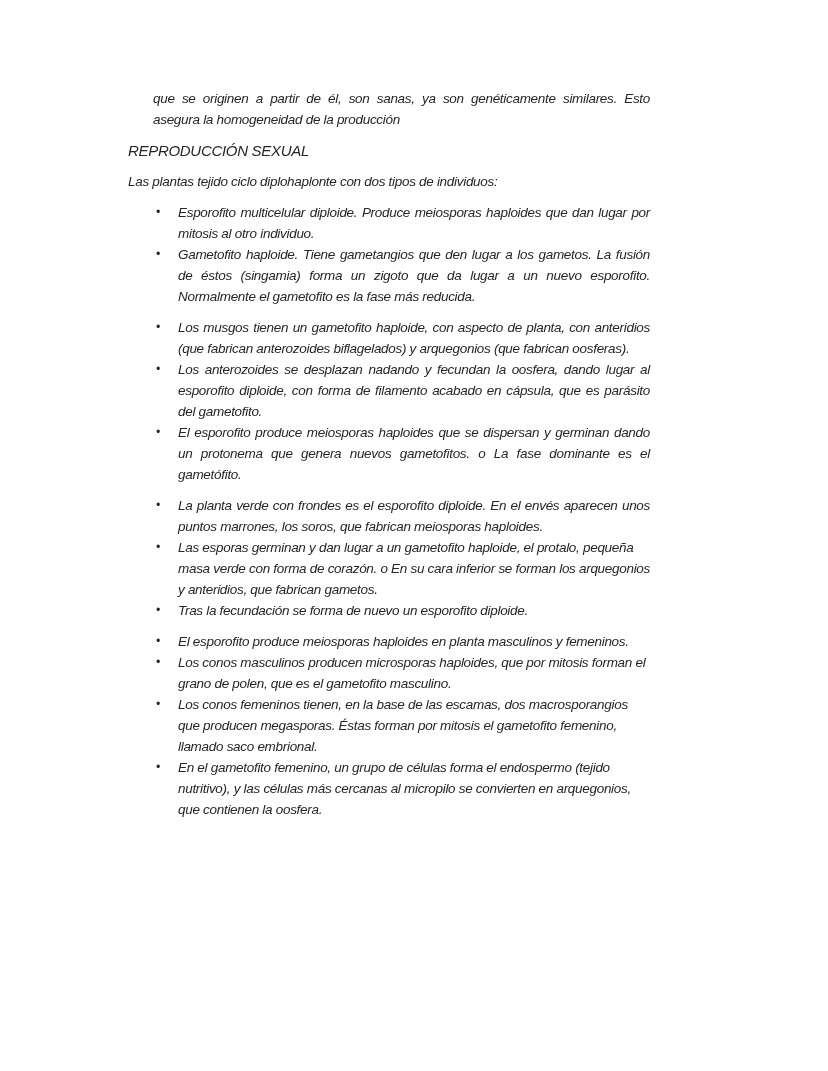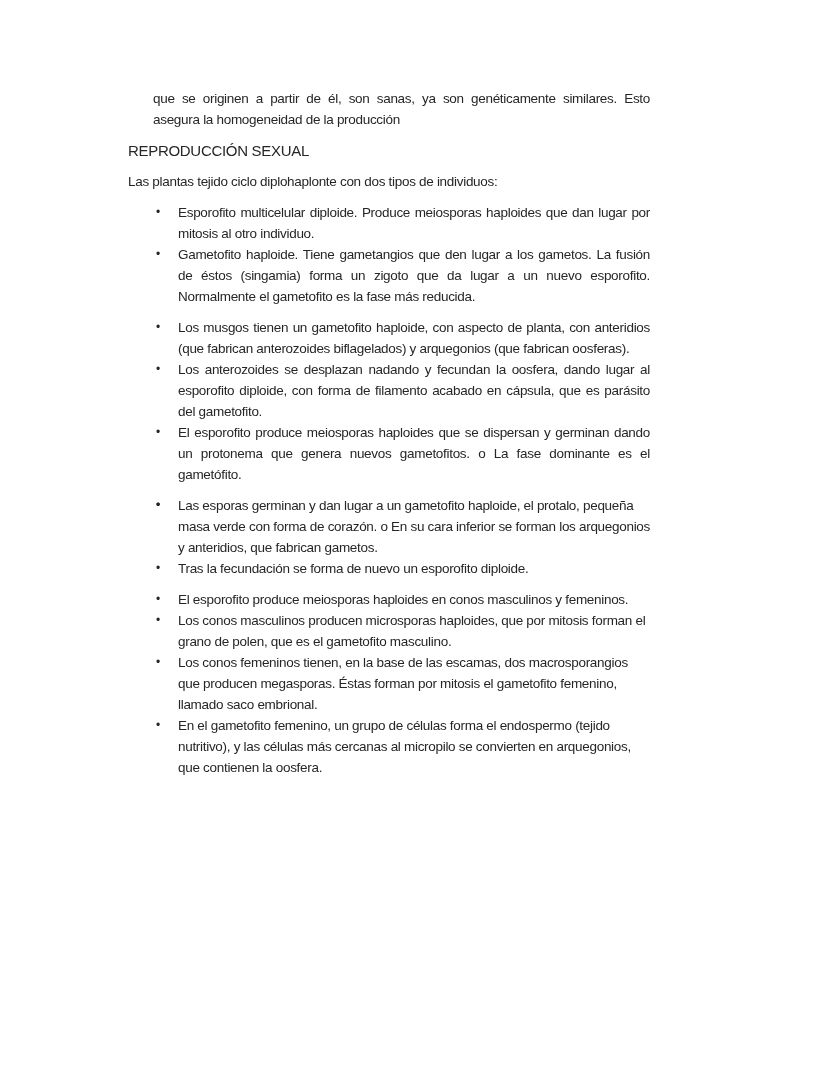--- a/index.html
+++ b/index.html
@@ -13,20 +13,21 @@
     height: 1071px;
     box-sizing: border-box;
     background: #ffffff;
     padding: 88px 178px 0 128px;
     font-family: "Liberation Sans", sans-serif;
     font-size: 13.5px;
     letter-spacing: -0.3px;
     line-height: 21px;
     color: #262626;
     overflow: hidden;
+    font-style: italic;
   }
   .para {
     margin: 0 0 10px 0;
   }
   .indent {
     padding-left: 25px;
   }
   .just {
     text-align: justify;
   }
@@ -87,36 +88,37 @@
     <div class="item just">
       <span class="b">•</span>
       <span class="t">El esporofito produce meiosporas haploides que se dispersan y germinan dando un protonema que genera nuevos gametofitos. o La fase dominante es el gametófito.</span>
     </div>
   </div>
 
 
   <div class="list">
     <div class="item just">
       <span class="b">•</span>
+      <span class="t">La planta verde con frondes es el esporofito diploide. En el envés aparecen unos puntos marrones, los soros, que fabrican meiosporas haploides.</span>
     </div>
     <div class="item">
       <span class="b">•</span>
       <span class="t">Las esporas germinan y dan lugar a un gametofito haploide, el protalo, pequeña masa verde con forma de corazón. o En su cara inferior se forman los arquegonios y anteridios, que fabrican gametos.</span>
     </div>
     <div class="item">
       <span class="b">•</span>
       <span class="t">Tras la fecundación se forma de nuevo un esporofito diploide.</span>
     </div>
   </div>
 
 
   <div class="list">
     <div class="item">
       <span class="b">•</span>
-      <span class="t">El esporofito produce meiosporas haploides en conos masculinos y femeninos.</span>
+      <span class="t">El esporofito produce meiosporas haploides en planta masculinos y femeninos.</span>
     </div>
     <div class="item">
       <span class="b">•</span>
       <span class="t">Los conos masculinos producen microsporas haploides, que por mitosis forman el grano de polen, que es el gametofito masculino.</span>
     </div>
     <div class="item">
       <span class="b">•</span>
       <span class="t">Los conos femeninos tienen, en la base de las escamas, dos macrosporangios que producen megasporas. Éstas forman por mitosis el gametofito femenino, llamado saco embrional.</span>
     </div>
     <div class="item">

